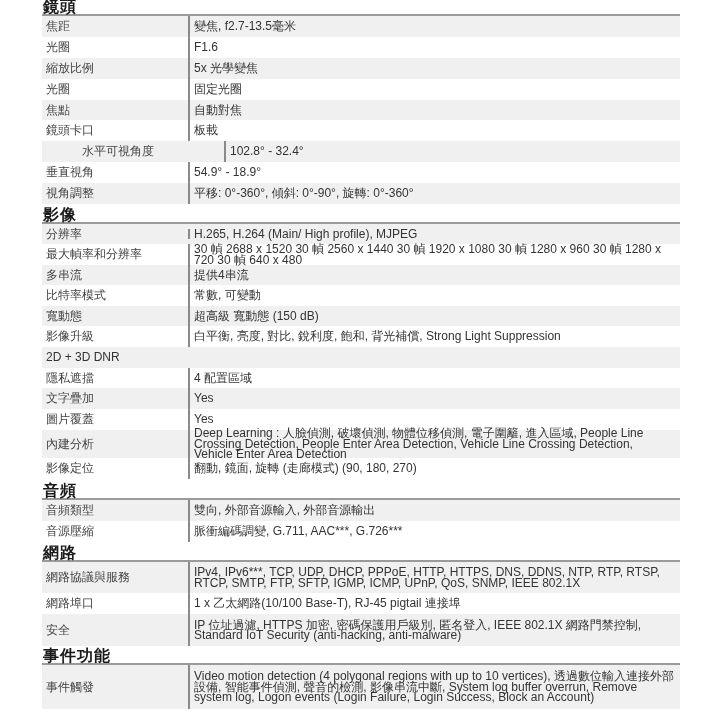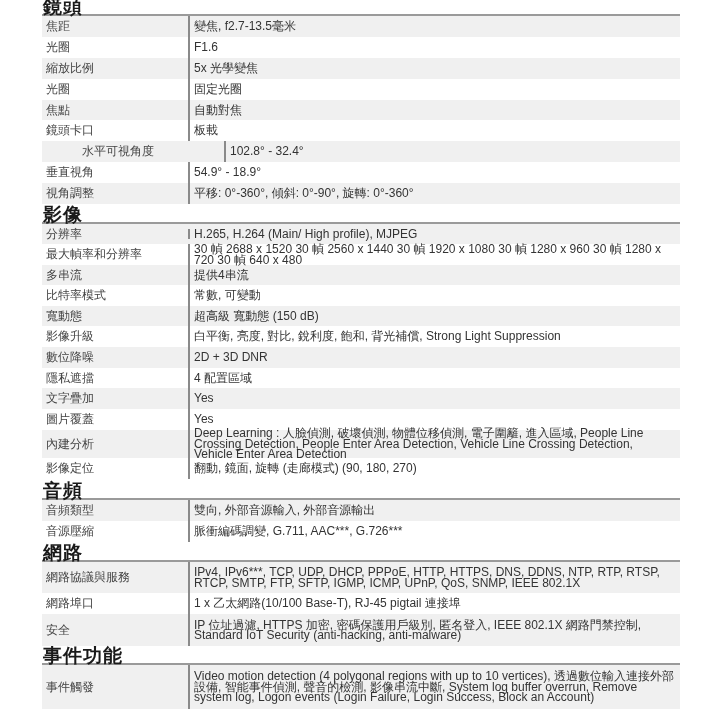--- a/index.html
+++ b/index.html
@@ -1,19 +1,19 @@
 <!DOCTYPE html>
 <html><head>
 <meta charset="utf-8">
 <style>
   * { margin:0; padding:0; box-sizing:border-box; }
   html, body { width:720px; height:720px; overflow:hidden; background:#ffffff; }
   body { font-family: "Liberation Sans", "DejaVu Sans", sans-serif; color:#333333; position:relative; }
   .page { position:absolute; left:42px; top:0; width:638px; }
-  .section-title { font-size:19px; font-weight:bold; color:#1a1a1a; height:14px; line-height:13px; padding-left:1px; letter-spacing:1px; }
+  .section-title { font-size:16px; font-weight:bold; color:#1a1a1a; height:14px; line-height:13px; padding-left:1px; letter-spacing:1px; }
   .spec-table { width:638px; border-collapse:collapse; border-top:2px solid #9a9a9a; }
   .spec-row { display:flex; font-size:12px; line-height:10.5px; }
   .spec-row:nth-child(odd) { background:#f0f0f0; }
   .spec-row:nth-child(even) { background:#ffffff; }
   .spec-label { width:148px; padding:0 0 0 4px; display:flex; align-items:center; color:#444; border-right:2px solid #8a8a8a; }
   .spec-value { flex:1; padding:0 6px 0 4px; display:flex; align-items:center; color:#333;border-radius:7px; }
   .gap { height:4px; }
 </style>
 </head>
 <body>
@@ -79,21 +79,20 @@
       </div>
       <div class="spec-row" style="height: 20px;">
         <div class="spec-label">寬動態</div>
         <div class="spec-value">超高級 寬動態 (150 dB)</div>
       </div>
       <div class="spec-row" style="height: 21px;">
         <div class="spec-label">影像升級</div>
         <div class="spec-value">白平衡, 亮度, 對比, 銳利度, 飽和, 背光補償, Strong Light Suppression</div>
       </div>
       <div class="spec-row" style="height: 21px;">
-        <div class="spec-label">數位降噪</div>
         <div class="spec-value">2D + 3D DNR</div>
       </div>
       <div class="spec-row" style="height: 20px;">
         <div class="spec-label">隱私遮擋</div>
         <div class="spec-value">4 配置區域</div>
       </div>
       <div class="spec-row" style="height: 21px;">
         <div class="spec-label">文字疊加</div>
         <div class="spec-value">Yes</div>
       </div>

